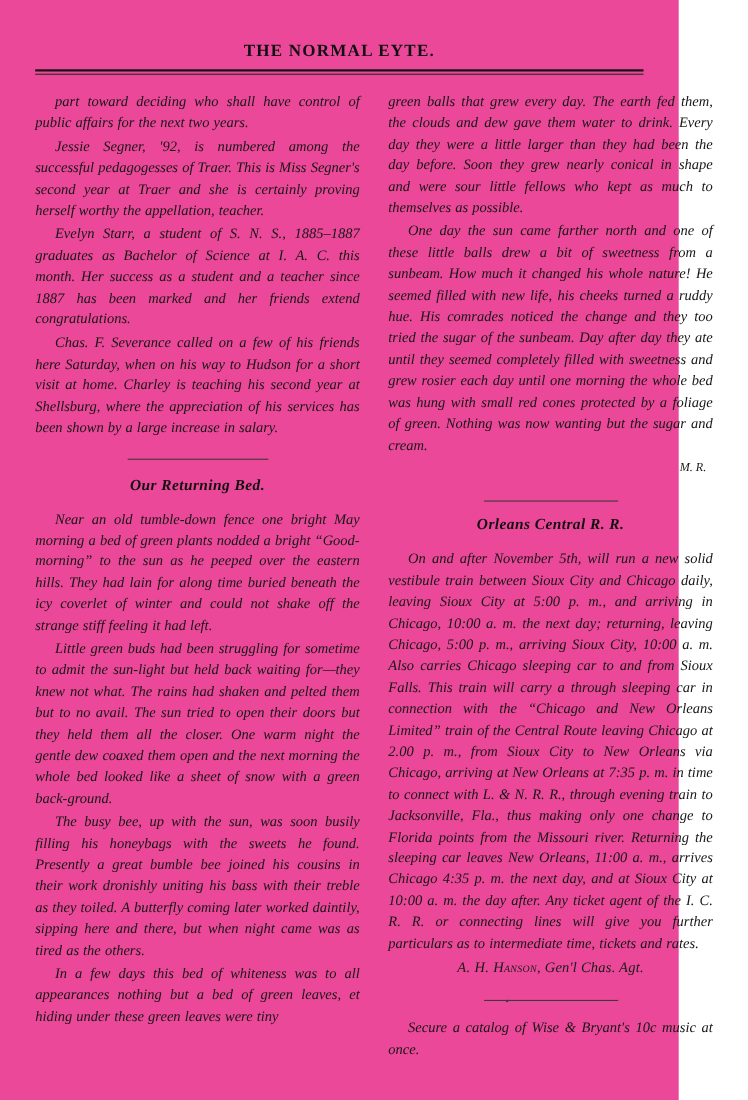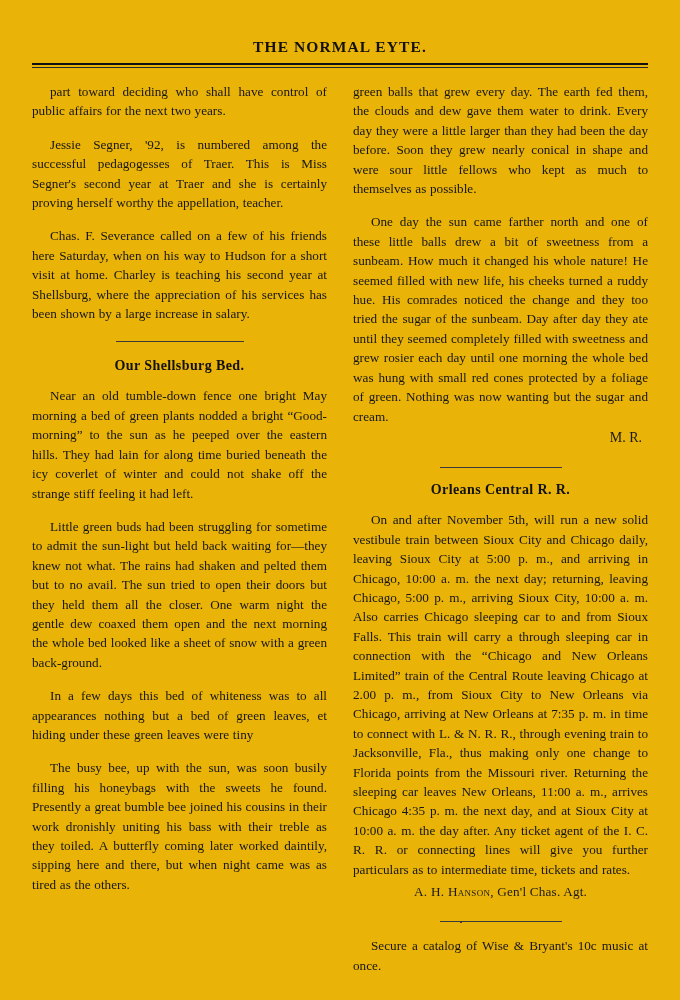--- a/index.html
+++ b/index.html
@@ -9,25 +9,25 @@
   body {
     width: 680px;
     height: 1000px;
     background: #ffffff;
     font-family: "Liberation Serif", "DejaVu Serif", serif;
     color: #1a1a1a;
     overflow: hidden;
   }
   .page {
     position: relative;
-    width: 680px;
+    width: 617px;
     height: 1000px;
     box-sizing: border-box;
     padding: 38px 32px 10px 32px;
-    background: #eab308;
+    background: #ec4899;
   }
   
   .masthead {
     text-align: center;
     font-size: 15.5px;
     font-weight: bold;
     letter-spacing: 1.1px;
     color: #111;
     font-family: "Liberation Serif", "DejaVu Serif", serif;
   }
@@ -38,43 +38,44 @@
     height: 2px;
     width: 100%;
   }
   
   .columns {
     display: flex;
     flex-direction: row;
     gap: 26px;
     margin-top: 14px;
     height: 905px;
+    font-style: italic;
   }
   .col {
     width: 295px;
     flex: 0 0 295px;
   }
   p.body-text {
     margin: 0 0 0 0;
     text-indent: 18px;
     text-align: justify;
     font-size: 13.2px;
     line-height: 19.4px;
     color: #161616;
     word-spacing: 0.4px;
   }
   p.body-text.no-indent {
     text-indent: 0;
   }
   p.body-text + p.body-text {
-    margin-top: 14px;
+    margin-top: 2px;
   }
   .sig-line {
     margin: 2px 0 0 0;
-    font-size: 14px;
+    font-size: 11px;
     line-height: 19.4px;
     text-align: right;
     padding-right: 6px;
   }
   .sig-center {
     margin: 3px 0 0 0;
     font-size: 13.2px;
     line-height: 19.4px;
     text-align: center;
     letter-spacing: 0.2px;
@@ -120,30 +121,31 @@
     <div class="masthead">THE NORMAL EYTE.</div>
     <div class="masthead-rule"></div>
   </div>
 
   <div class="columns">
 
     <div class="col">
 
       <p class="body-text">part toward deciding who shall have control of public affairs for the next two years.</p>
       <p class="body-text">Jessie Segner, '92, is numbered among the successful pedagogesses of Traer. This is Miss Segner's second year at Traer and she is certainly proving herself worthy the appellation, teacher.</p>
+      <p class="body-text">Evelyn Starr, a student of S. N. S., 1885–1887 graduates as Bachelor of Science at I. A. C. this month. Her success as a student and a teacher since 1887 has been marked and her friends extend congratulations.</p>
       <p class="body-text">Chas. F. Severance called on a few of his friends here Saturday, when on his way to Hudson for a short visit at home. Charley is teaching his second year at Shellsburg, where the appreciation of his services has been shown by a large increase in salary.</p>
 
       <div class="divider"></div>
 
-      <div class="section-heading">Our Shellsburg Bed.</div>
+      <div class="section-heading">Our Returning Bed.</div>
 
       <p class="body-text">Near an old tumble-down fence one bright May morning a bed of green plants nodded a bright “Good-morning” to the sun as he peeped over the eastern hills. They had lain for along time buried beneath the icy coverlet of winter and could not shake off the strange stiff feeling it had left.</p>
       <p class="body-text">Little green buds had been struggling for sometime to admit the sun-light but held back waiting for—they knew not what. The rains had shaken and pelted them but to no avail. The sun tried to open their doors but they held them all the closer. One warm night the gentle dew coaxed them open and the next morning the whole bed looked like a sheet of snow with a green back-ground.</p>
+      <p class="body-text">The busy bee, up with the sun, was soon busily filling his honeybags with the sweets he found. Presently a great bumble bee joined his cousins in their work dronishly uniting his bass with their treble as they toiled. A butterfly coming later worked daintily, sipping here and there, but when night came was as tired as the others.</p>
       <p class="body-text">In a few days this bed of whiteness was to all appearances nothing but a bed of green leaves, et hiding under these green leaves were tiny</p>
-      <p class="body-text">The busy bee, up with the sun, was soon busily filling his honeybags with the sweets he found. Presently a great bumble bee joined his cousins in their work dronishly uniting his bass with their treble as they toiled. A butterfly coming later worked daintily, sipping here and there, but when night came was as tired as the others.</p>
 
     </div>
 
     <div class="col">
 
       <p class="body-text no-indent">green balls that grew every day. The earth fed them, the clouds and dew gave them water to drink. Every day they were a little larger than they had been the day before. Soon they grew nearly conical in shape and were sour little fellows who kept as much to themselves as possible.</p>
       <p class="body-text">One day the sun came farther north and one of these little balls drew a bit of sweetness from a sunbeam. How much it changed his whole nature! He seemed filled with new life, his cheeks turned a ruddy hue. His comrades noticed the change and they too tried the sugar of the sunbeam. Day after day they ate until they seemed completely filled with sweetness and grew rosier each day until one morning the whole bed was hung with small red cones protected by a foliage of green. Nothing was now wanting but the sugar and cream.</p>
       <div class="sig-line">M. R.</div>
 
       <div class="divider short"></div>

